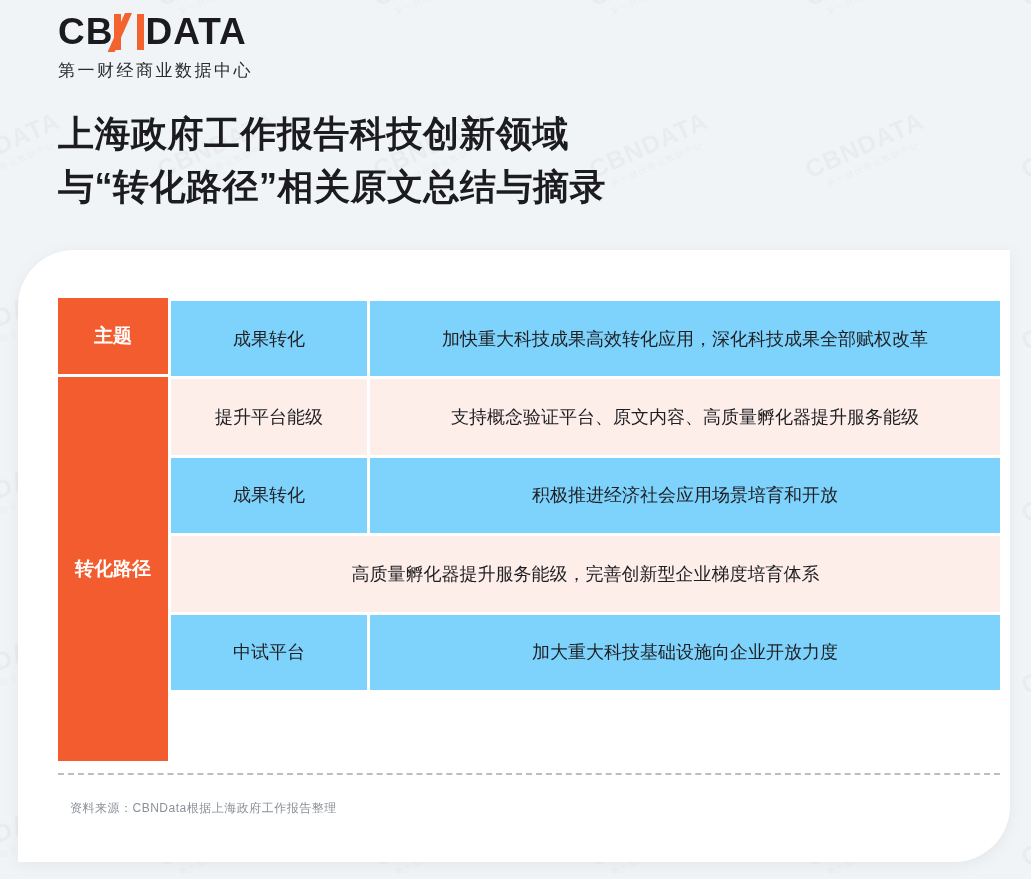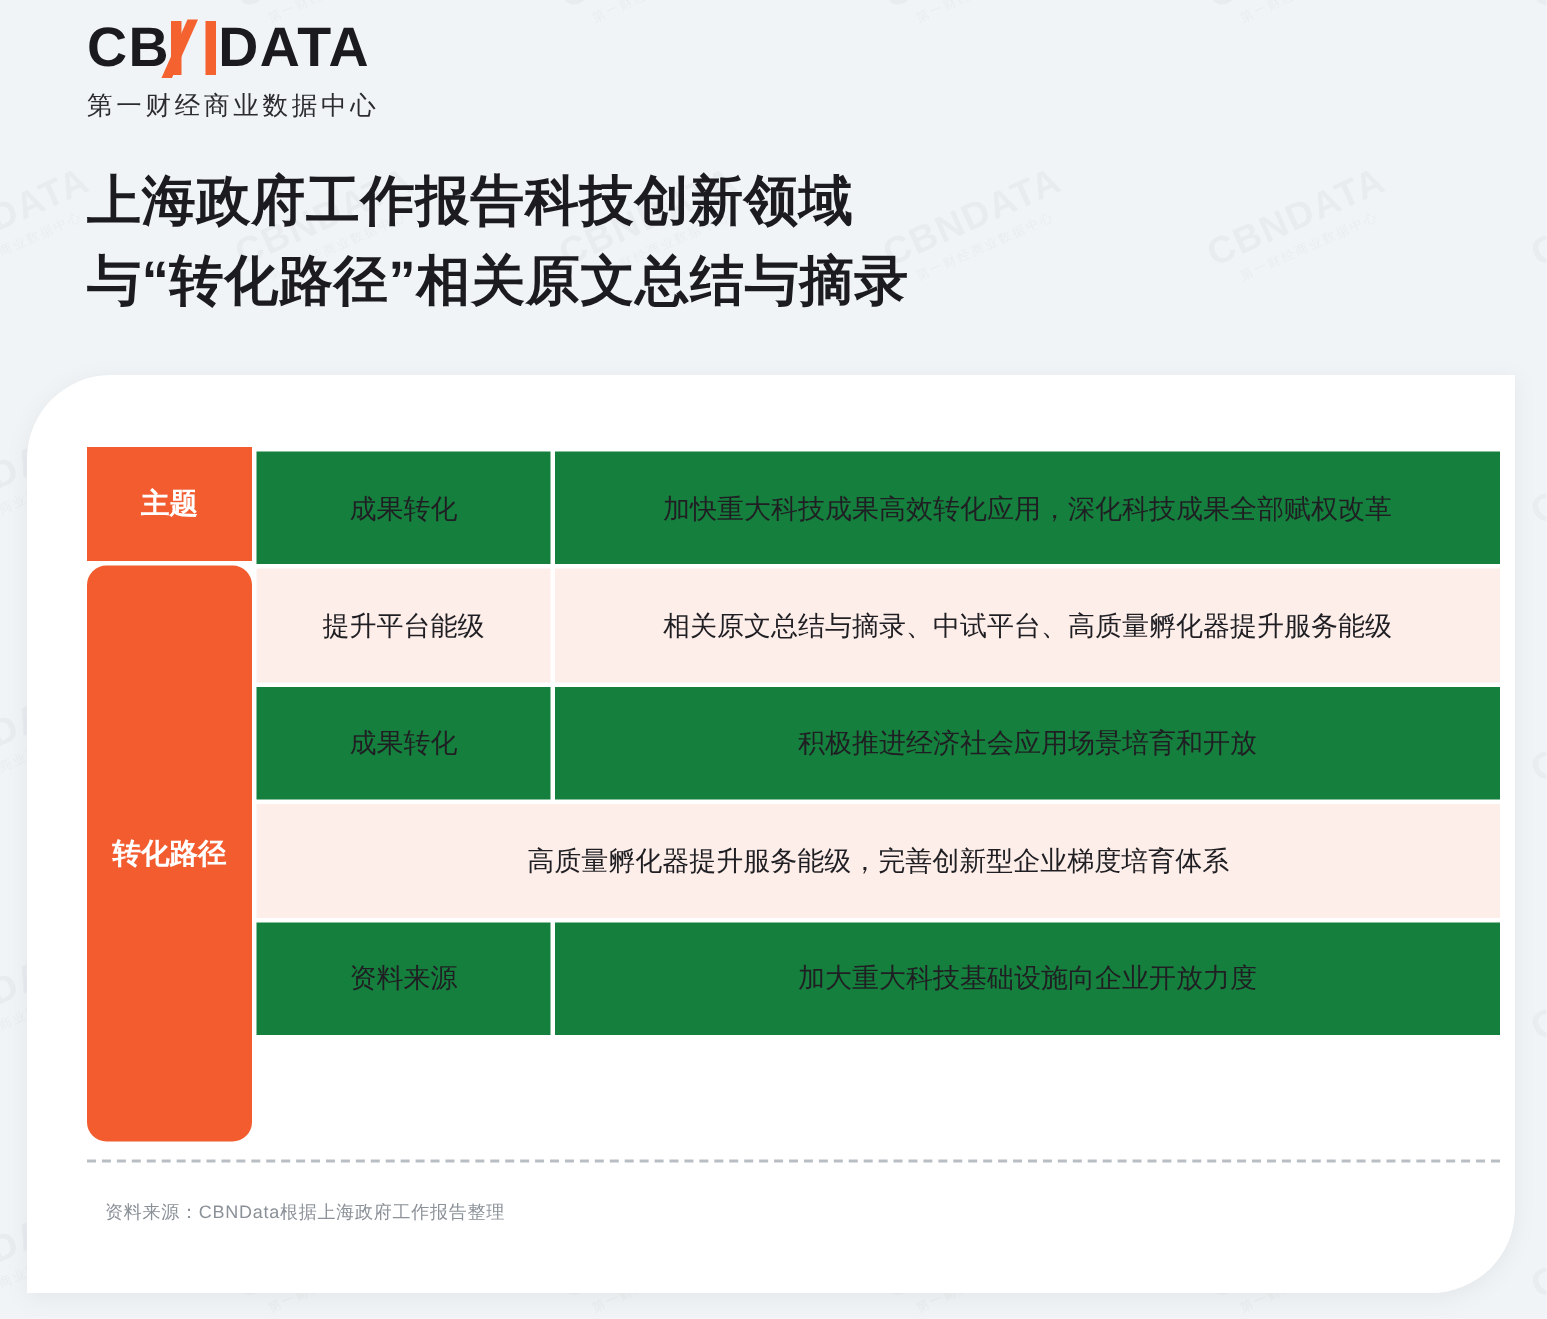--- a/index.html
+++ b/index.html
@@ -101,21 +101,20 @@
     font-size: 19px;
     display: flex; align-items: center; justify-content: center;
     height: 76px;
   }
   .topic-cell {
     background: #F25C2E;
     color: #ffffff; font-weight: bold; font-size: 19px;
     display: flex; align-items: center; justify-content: center;
     height: 384px;
     margin-top: 3px;
-    border-radius: 13px;
   }
 
   .head-row { display: flex; gap: 3px; margin-left: 3px; }
   .kw-head  { width: 196px; flex: 0 0 196px; }
   .content-head { flex: 1 1 auto; }
 
   .row {
     display: flex; gap: 3px; margin-left: 3px; margin-top: 3px;
     height: 75.4px;
   }
@@ -123,21 +122,21 @@
     width: 196px; flex: 0 0 196px;
     display: flex; align-items: center; justify-content: center;
     font-size: 18px; color: #1f1f23;
   }
   .cell-content {
     flex: 1 1 auto;
     display: flex; align-items: center; justify-content: center;
     font-size: 18px; color: #1f1f23;
     padding: 0 6px; text-align: center;
   }
-  .row.shade-a .cell-kw, .row.shade-a .cell-content { background: #15803d; }
+  .row.shade-a .cell-kw, .row.shade-a .cell-content { background: #7dd3fc; }
   .row.shade-b .cell-kw, .row.shade-b .cell-content { background: #FDEEEA; }
 
   
   .divider {
     position: absolute; left: 58px; top: 773px; width: 942px;
     border-top: 2px dashed #b9bec4; z-index: 8;
   }
   .source {
     position: absolute; left: 70px; top: 800px; z-index: 8;
     font-size: 12px; color: #8b9198; letter-spacing: .5px;
@@ -321,31 +320,31 @@
       <div class="topic-cell">转化路径</div>
     </div>
     <div class="col-rest">
 
       <div class="row shade-a">
         <div class="cell-kw">成果转化</div>
         <div class="cell-content">加快重大科技成果高效转化应用，深化科技成果全部赋权改革</div>
       </div>
       <div class="row shade-b">
         <div class="cell-kw">提升平台能级</div>
-        <div class="cell-content">相关原文总结与摘录、中试平台、高质量孵化器提升服务能级</div>
+        <div class="cell-content">支持概念验证平台、原文内容、高质量孵化器提升服务能级</div>
       </div>
       <div class="row shade-a">
         <div class="cell-kw">成果转化</div>
         <div class="cell-content">积极推进经济社会应用场景培育和开放</div>
       </div>
       <div class="row shade-b">
         <div class="cell-content">高质量孵化器提升服务能级，完善创新型企业梯度培育体系</div>
       </div>
       <div class="row shade-a">
-        <div class="cell-kw">资料来源</div>
+        <div class="cell-kw">中试平台</div>
         <div class="cell-content">加大重大科技基础设施向企业开放力度</div>
       </div>
     </div>
   </div>
 
   <div class="divider"></div>
   <div class="source">资料来源：CBNData根据上海政府工作报告整理</div>
 
 </div>
 

